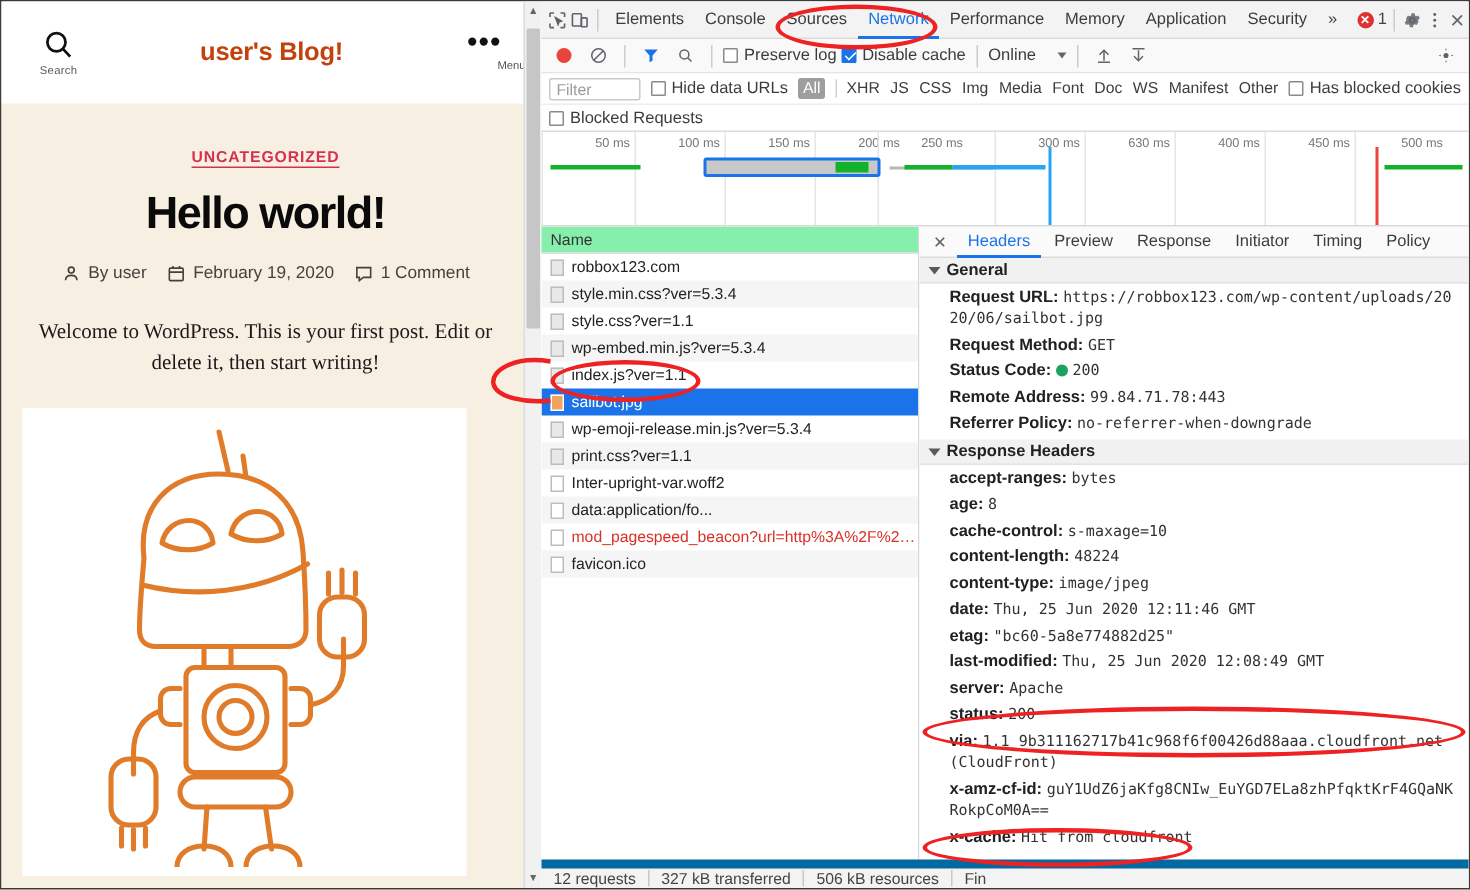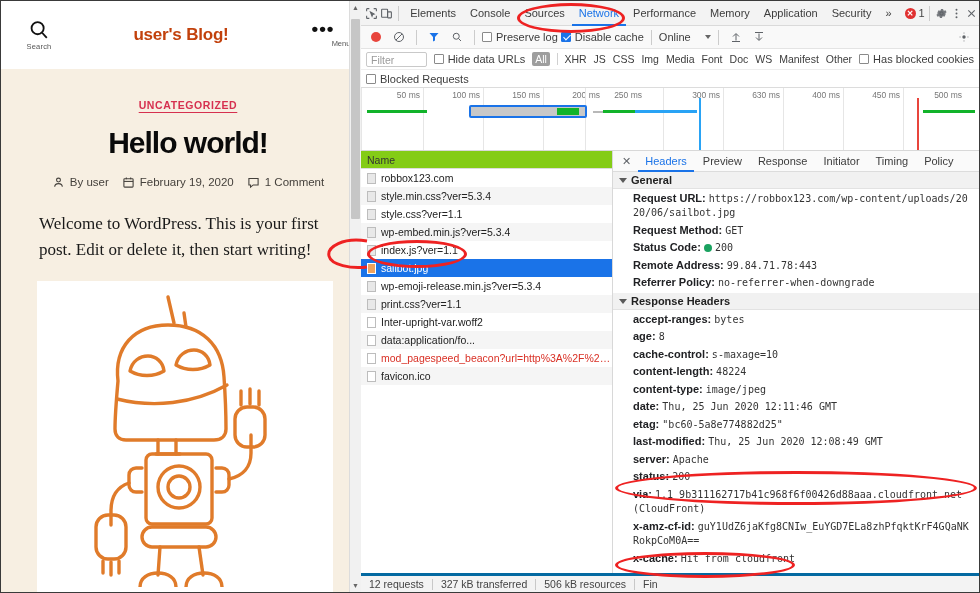--- a/index.html
+++ b/index.html
@@ -18,39 +18,39 @@
     padding:0 14px; position:relative;
   }
   .bh-left { display:flex; flex-direction:column; align-items:center; width:48px; }
   .bh-left svg { display:block; }
   .bh-left .lbl { font-size:7.5px; color:#555; margin-top:1px; letter-spacing:.2px; }
   .bh-title { flex:1; text-align:center; font-size:17px; font-weight:700; color:#c2410c; letter-spacing:-.2px; }
   .bh-right { display:flex; flex-direction:column; align-items:center; width:48px; }
   .dots { letter-spacing:1px; font-size:19px; line-height:12px; color:#111; font-weight:900; }
   .bh-right .lbl { font-size:7.5px; color:#555; margin-top:4px;padding-left:36px; }
 
-  .post { padding:26px 22px 0 36px; text-align:center; }
+  .post { padding:26px 22px 0 14px; text-align:center; }
   .cat {
     font-size:10.5px; font-weight:700; letter-spacing:.6px; color:#d6304f;
     text-decoration:underline; text-underline-offset:3px; display:inline-block;
   }
   .post-title {
     font-size:30px; font-weight:800; color:#0a0a0a; margin:14px 0 0 0;
     letter-spacing:-1px; line-height:1.05;
   }
   .meta {
     display:flex; justify-content:center; align-items:center; gap:13px;
     margin-top:17px; font-size:11.5px; color:#45413c;
   }
   .meta span.mi { display:inline-flex; align-items:flex-start; gap:5px; }
   .meta svg { display:block; }
 
   .post-body {
-    margin-top:22px; text-align:left; font-family:"Liberation Serif", serif;
-    font-size:17px; line-height:1.55; color:#1a1a1a; padding:0 2px;
+    margin-top:22px; text-align:center; font-family:"Liberation Serif", serif;
+    font-size:14px; line-height:1.55; color:#1a1a1a; padding:0 2px;
   }
   .post-figure {
     margin-top:18px; background:#fff; height:312px; width:296px;
     display:flex; align-items:center; justify-content:center; overflow:hidden;
   }
   .blog-scroll {
     position:absolute; right:0; top:0; width:12px; height:100%;
     background:#f1f1f1; border-left:1px solid #dcdcdc;
   }
   .blog-scroll .thumb { position:absolute; top:18px; left:1px; width:9px; height:200px; background:#c6c6c6; border-radius:1px;}
@@ -92,21 +92,21 @@
                 border-bottom:1px solid #dcdcdc; background:#fff; font-size:10.5px;}
 
   .overview { height:63px; background:#fff; border-bottom:1px solid #d8d8d8; position:relative; }
   .ov-ticks { position:absolute; inset:0; }
   .ov-tick { position:absolute; top:0; height:100%; border-left:1px solid #e6e6e6; }
   .ov-tick span { position:absolute; right:3px; top:2px; font-size:8.5px; color:#777; white-space:nowrap; }
 
   .dt-body { flex:1; display:flex; min-height:0; }
   .req-pane { width:252px; border-right:1px solid #d8d8d8; display:flex; flex-direction:column; background:#fff; }
   .req-head { height:18px; border-bottom:1px solid #dcdcdc; font-size:10.5px; color:#333;
-              display:flex; align-items:center; padding-left:6px; background:#84cc16; }
+              display:flex; align-items:center; padding-left:6px; background:#86efac; }
   .req-list { flex:1; overflow:hidden; }
   .req-row { height:18px; display:flex; align-items:center; gap:5px; padding-left:6px; font-size:10.5px;
              color:#222; white-space:nowrap; }
   .req-row:nth-child(even) { background:#f5f5f5; }
   .req-row.sel { background:#1a73e8; color:#fff; }
   .req-row.redtext { color:#d93025; }
   .doc-ic { width:9px; height:11px; background:#e8e8e8; border:1px solid #bdbdbd; flex:none; }
   .req-row.sel .doc-ic { background:#f0a35e; border-color:#fff; }
   .req-row .nm { overflow:hidden; text-overflow:ellipsis; }
 
@@ -118,21 +118,21 @@
   .dtab.active { color:#1a73e8; box-shadow: inset 0 -2px 0 #1a73e8; }
   .det-body { flex:1; overflow:hidden; font-size:11px; }
   .sec-head { background:#f1f1f1; padding:2px 6px; font-weight:700; font-size:11px; color:#222;
               border-bottom:1px solid #e2e2e2; display:flex; align-items:center; gap:4px;}
   .tri { width:0;height:0;border-left:4px solid transparent;border-right:4px solid transparent;border-top:5px solid #5a5a5a;}
   .hrow { padding:1.5px 6px 1.5px 20px; line-height:1.32; word-break:break-all; }
   .hk { font-weight:700; color:#202124; font-size:11px; }
   .hv { font-family:"DejaVu Sans Mono", monospace; font-size:10px; color:#333; }
   .green-dot { display:inline-block; width:8px; height:8px; border-radius:50%; background:#1aa260; vertical-align:middle;}
 
-  .dt-status { height:19px; border-top:3px solid #0369a1; background:#f3f3f3; display:flex;
+  .dt-status { height:19px; border-top:6px solid #0369a1; background:#f3f3f3; display:flex;
                align-items:center; gap:8px; padding:0 8px; font-size:10.5px; color:#444; }
   .st-sep { width:1px; height:11px; background:#c8c8c8; }
 
   
   .ann { position:absolute; border:3px solid #ee2222; border-radius:50%; pointer-events:none; }
   .ann-arc { position:absolute; pointer-events:none; }
 </style>
 </head>
 <body>
 

